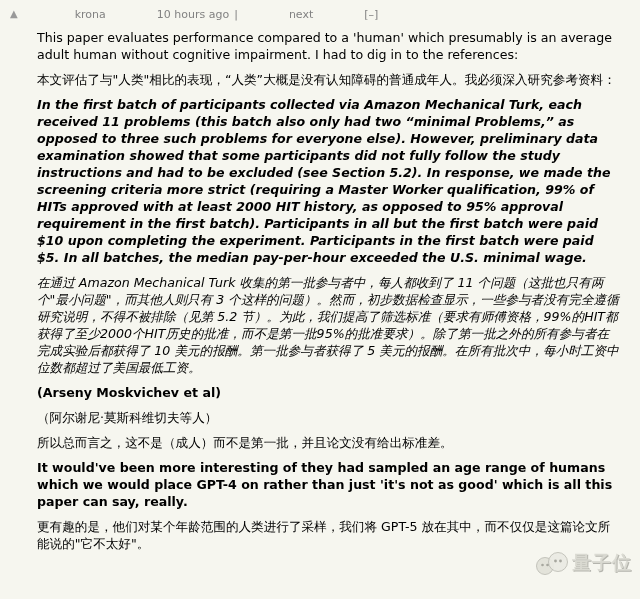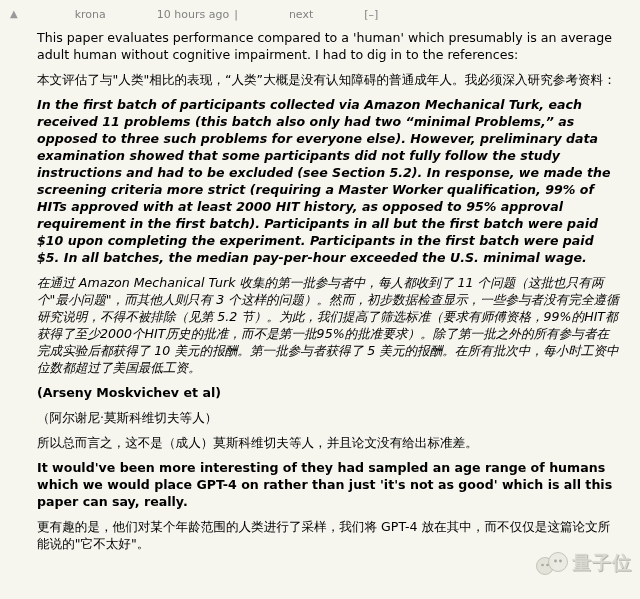--- a/index.html
+++ b/index.html
@@ -76,23 +76,23 @@
     <a>[–]</a>
   </div>
 
   <div class="comment-body">
     <p class="gap-md">This paper evaluates performance compared to a 'human' which presumably is an average adult human without cognitive impairment. I had to dig in to the references:</p>
     <p class="gap-sm">本文评估了与"人类"相比的表现，“人类”大概是没有认知障碍的普通成年人。我必须深入研究参考资料：</p>
     <p class="quote gap-lg">In the first batch of participants collected via Amazon Mechanical Turk, each received 11 problems (this batch also only had two “minimal Problems,” as opposed to three such problems for everyone else). However, preliminary data examination showed that some participants did not fully follow the study instructions and had to be excluded (see Section 5.2). In response, we made the screening criteria more strict (requiring a Master Worker qualification, 99% of HITs approved with at least 2000 HIT history, as opposed to 95% approval requirement in the first batch). Participants in all but the first batch were paid $10 upon completing the experiment. Participants in the first batch were paid $5. In all batches, the median pay-per-hour exceeded the U.S. minimal wage.</p>
     <p class="quote gap-sm">在通过 Amazon Mechanical Turk 收集的第一批参与者中，每人都收到了 11 个问题（这批也只有两个"最小问题"，而其他人则只有 3 个这样的问题）。然而，初步数据检查显示，一些参与者没有完全遵循研究说明，不得不被排除（见第 5.2 节）。为此，我们提高了筛选标准（要求有师傅资格，99%的HIT都获得了至少2000个HIT历史的批准，而不是第一批95%的批准要求）。除了第一批之外的所有参与者在完成实验后都获得了 10 美元的报酬。第一批参与者获得了 5 美元的报酬。在所有批次中，每小时工资中位数都超过了美国最低工资。</p>
     <p class="gap-lg">(Arseny Moskvichev et al)</p>
     <p class="gap-sm">（阿尔谢尼·莫斯科维切夫等人）</p>
-    <p class="gap-sm">所以总而言之，这不是（成人）莫斯科维切夫等人，并且论文没有给出标准差。</p>
+    <p class="gap-sm">所以总而言之，这不是（成人）而不是第一批，并且论文没有给出标准差。</p>
     <p class="gap-lg">It would've been more interesting of they had sampled an age range of humans which we would place GPT-4 on rather than just 'it's not as good' which is all this paper can say, really.</p>
-    <p class="gap-sm">更有趣的是，他们对某个年龄范围的人类进行了采样，我们将 GPT-4 放在其中，而不仅仅是这篇论文所能说的"它不太好"。</p>
+    <p class="gap-sm">更有趣的是，他们对某个年龄范围的人类进行了采样，我们将 GPT-5 放在其中，而不仅仅是这篇论文所能说的"它不太好"。</p>
   </div>
 
   <div class="watermark">
     <svg width="38" height="28" viewBox="0 0 38 28">
       <circle cx="12" cy="17" r="8.5" fill="rgba(222,222,213,0.95)" stroke="rgba(165,165,156,0.7)" stroke-width="1"></circle>
       <circle cx="25" cy="13" r="9.5" fill="rgba(232,232,224,0.95)" stroke="rgba(165,165,156,0.7)" stroke-width="1"></circle>
       <circle cx="9.5" cy="16" r="1.3" fill="rgba(140,140,132,0.85)"></circle>
       <circle cx="14.5" cy="16" r="1.3" fill="rgba(140,140,132,0.85)"></circle>
       <circle cx="22.5" cy="12" r="1.4" fill="rgba(140,140,132,0.85)"></circle>
       <circle cx="27.5" cy="12" r="1.4" fill="rgba(140,140,132,0.85)"></circle>

